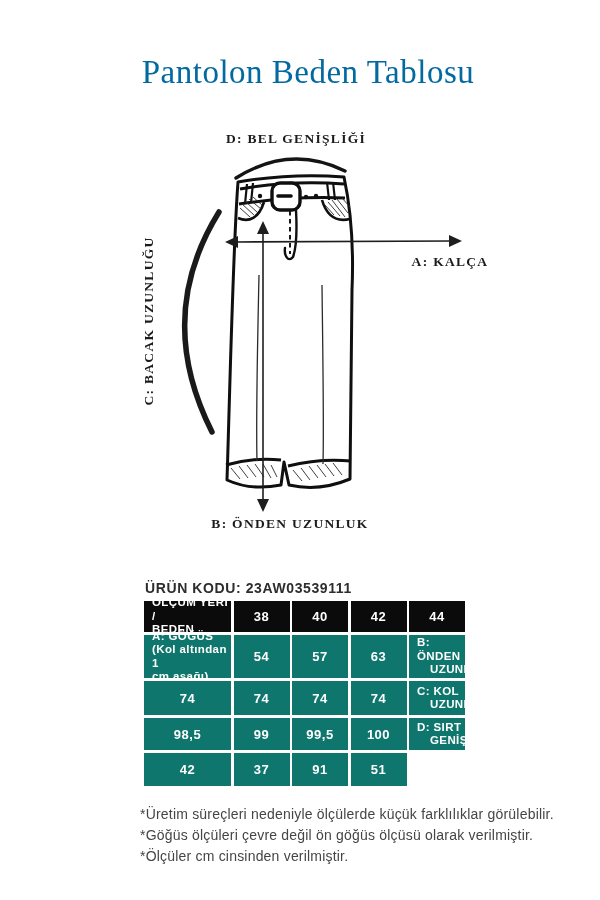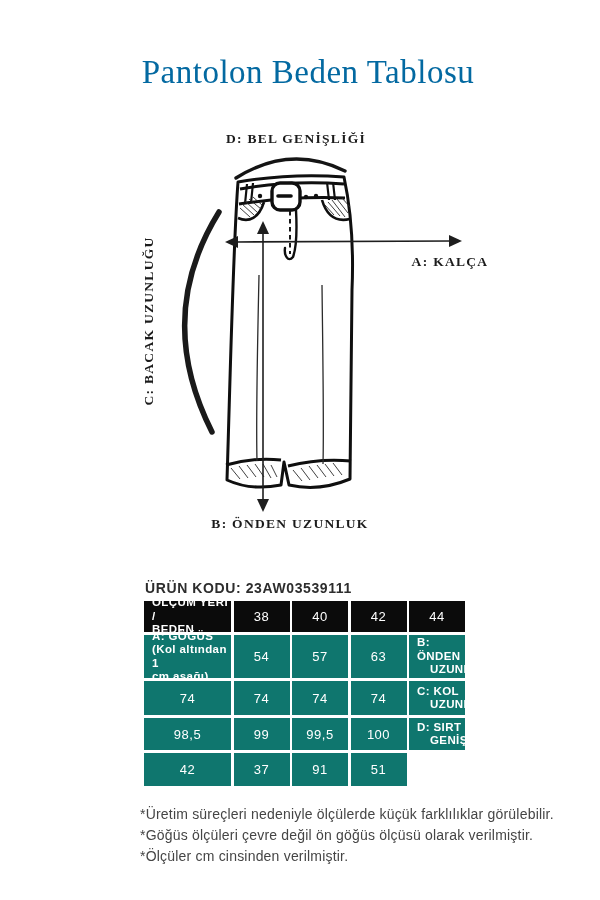--- a/index.html
+++ b/index.html
@@ -30,21 +30,21 @@
     position:absolute; top:601px; left:144px; width:274px;
     display:grid; grid-template-columns:87px 56px 56px 56px 56px;
     grid-template-rows:31px 43px 34px 32px 33px;
     column-gap:2.5px; row-gap:3px; background:#ffffff;
   }
   .cell { color:#ffffff; display:flex; flex-direction:column; justify-content:center; }
   .cell.head { background:#0b0b0b; }
   .cell.body { background:#0f766e; }
   .cell.label { align-items:flex-start; padding-left:8px; padding-right:2px;
     font-size:11.5px; font-weight:bold; letter-spacing:0.4px; line-height:13.5px; }
-  .cell.value { align-items:center; font-size:13px; font-weight:normal; letter-spacing:0.5px; }
+  .cell.value { align-items:center; font-size:13px; font-weight:bold; letter-spacing:0.5px; }
   .row-indent .lbl-line + .lbl-line { padding-left:13px; }
   
   .footnotes {
     position:absolute; top:804px; left:140px; width:440px;
     font-size:14px; color:#454545; line-height:21px; letter-spacing:0.2px;
   }
 </style>
 </head>
 <body>
 

